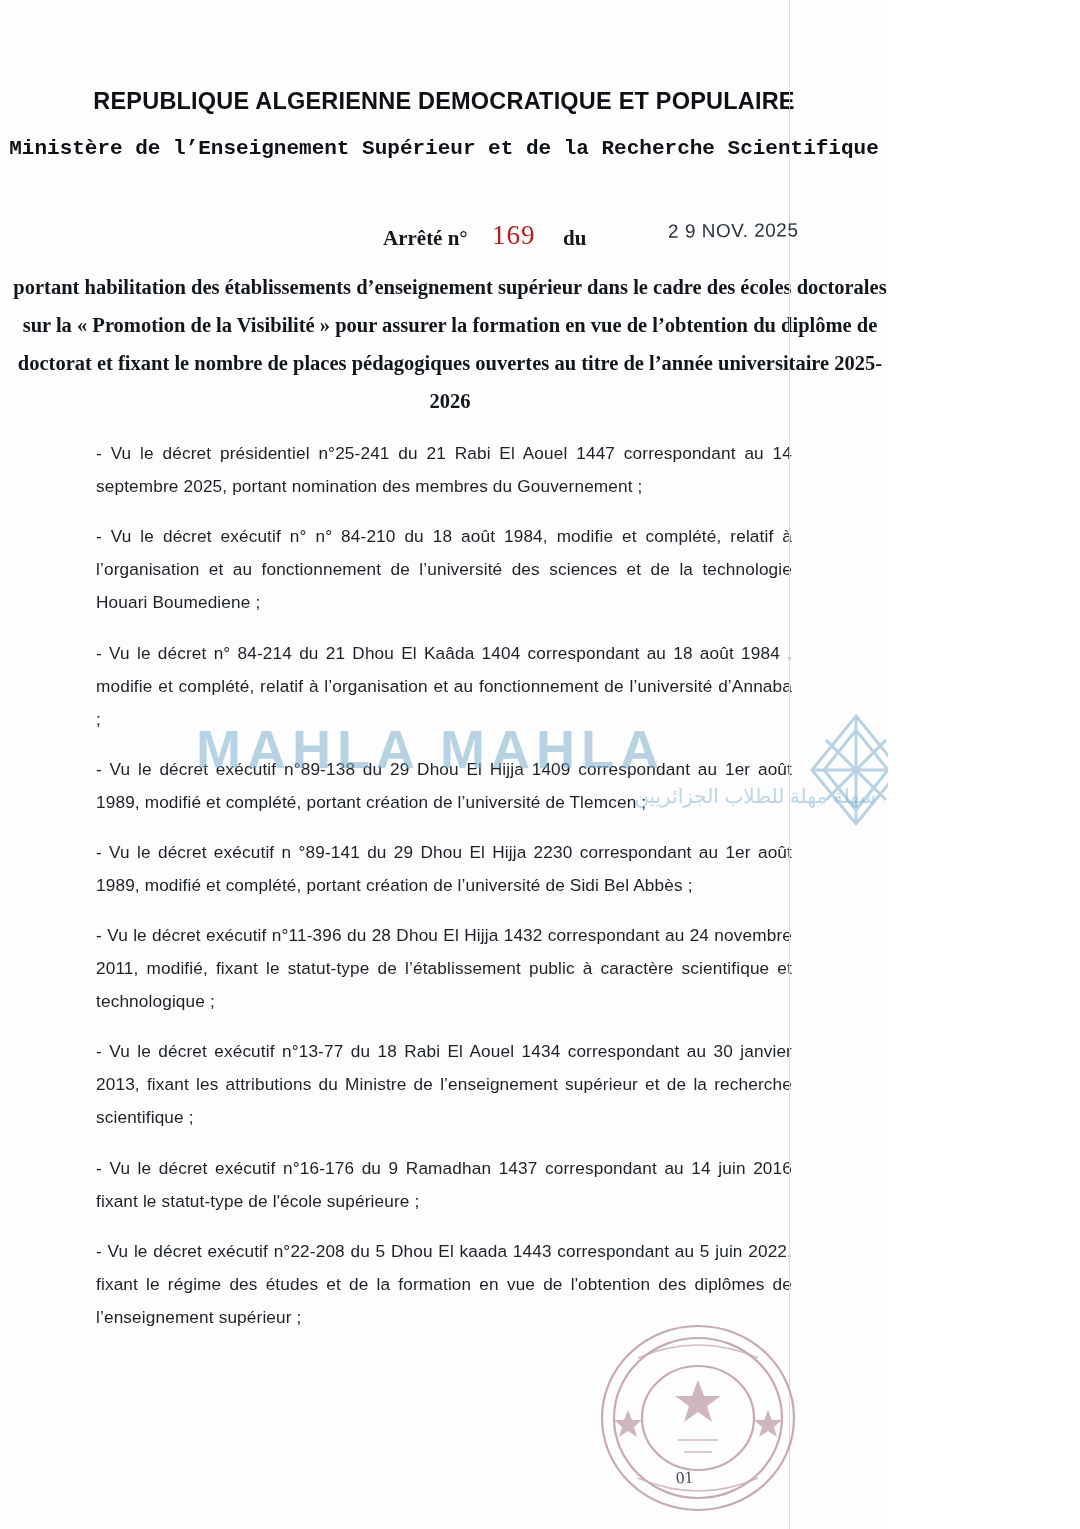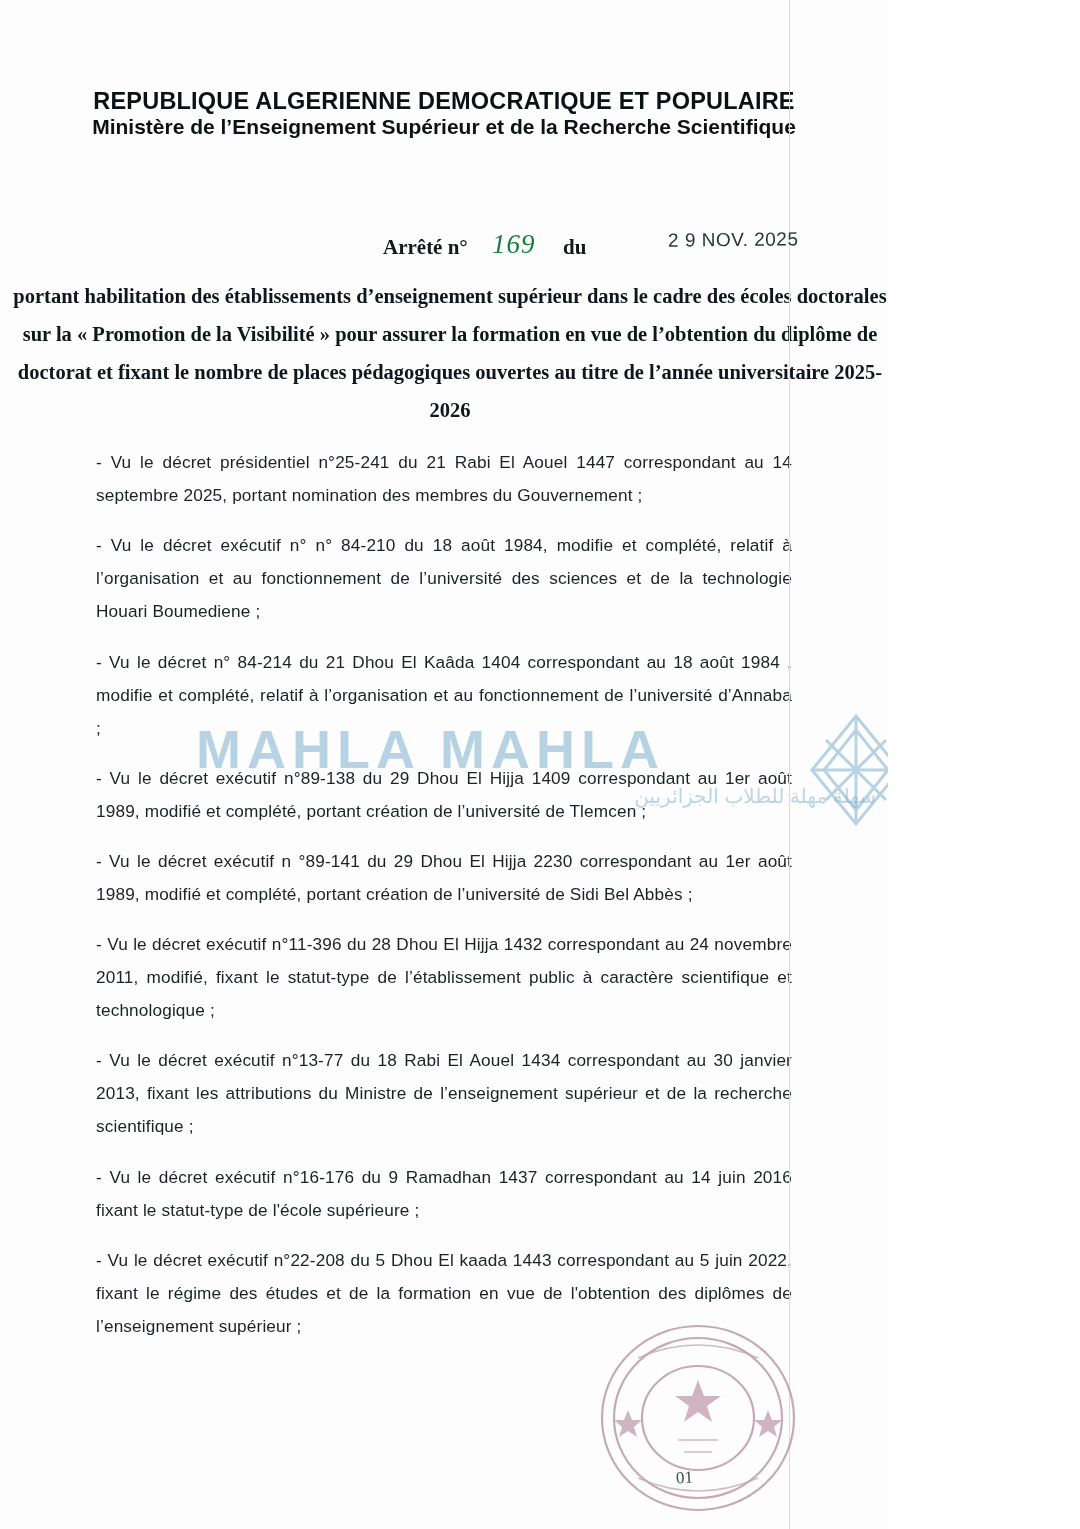--- a/index.html
+++ b/index.html
@@ -31,47 +31,47 @@
     padding-top: 88px;
   }
   .title-main {
     font-family: "Liberation Sans", sans-serif;
     font-weight: bold;
     font-size: 23.5px;
     letter-spacing: 0.2px;
     color: #0d1116;
   }
   .title-sub {
-    font-family: Liberation Sans, sans-serif;
+    margin-top: 22px;
+    font-family: Liberation Mono, monospace;
     font-weight: bold;
     font-size: 21px;
     color: #0d1116;
   }
 
   .arrete-row {
-    margin-top: 92px;
+    margin-top: 62px;
     position: relative;
     height: 40px;
   }
   .arrete-label {
     position: absolute;
     left: 383px;
     top: 4px;
     font-family: "Liberation Serif", serif;
     font-weight: bold;
     font-size: 21px;
   }
   .arrete-number {
     position: absolute;
     left: 492px;
     top: -2px;
     font-family: "Liberation Serif", serif;
     font-size: 27px;
-    font-style: italic;
-    color: #15803d;
+    color: #b91c1c;
     letter-spacing: 1px;
   }
   .arrete-du {
     position: absolute;
     left: 563px;
     top: 4px;
     font-family: "Liberation Serif", serif;
     font-weight: bold;
     font-size: 21px;
   }

